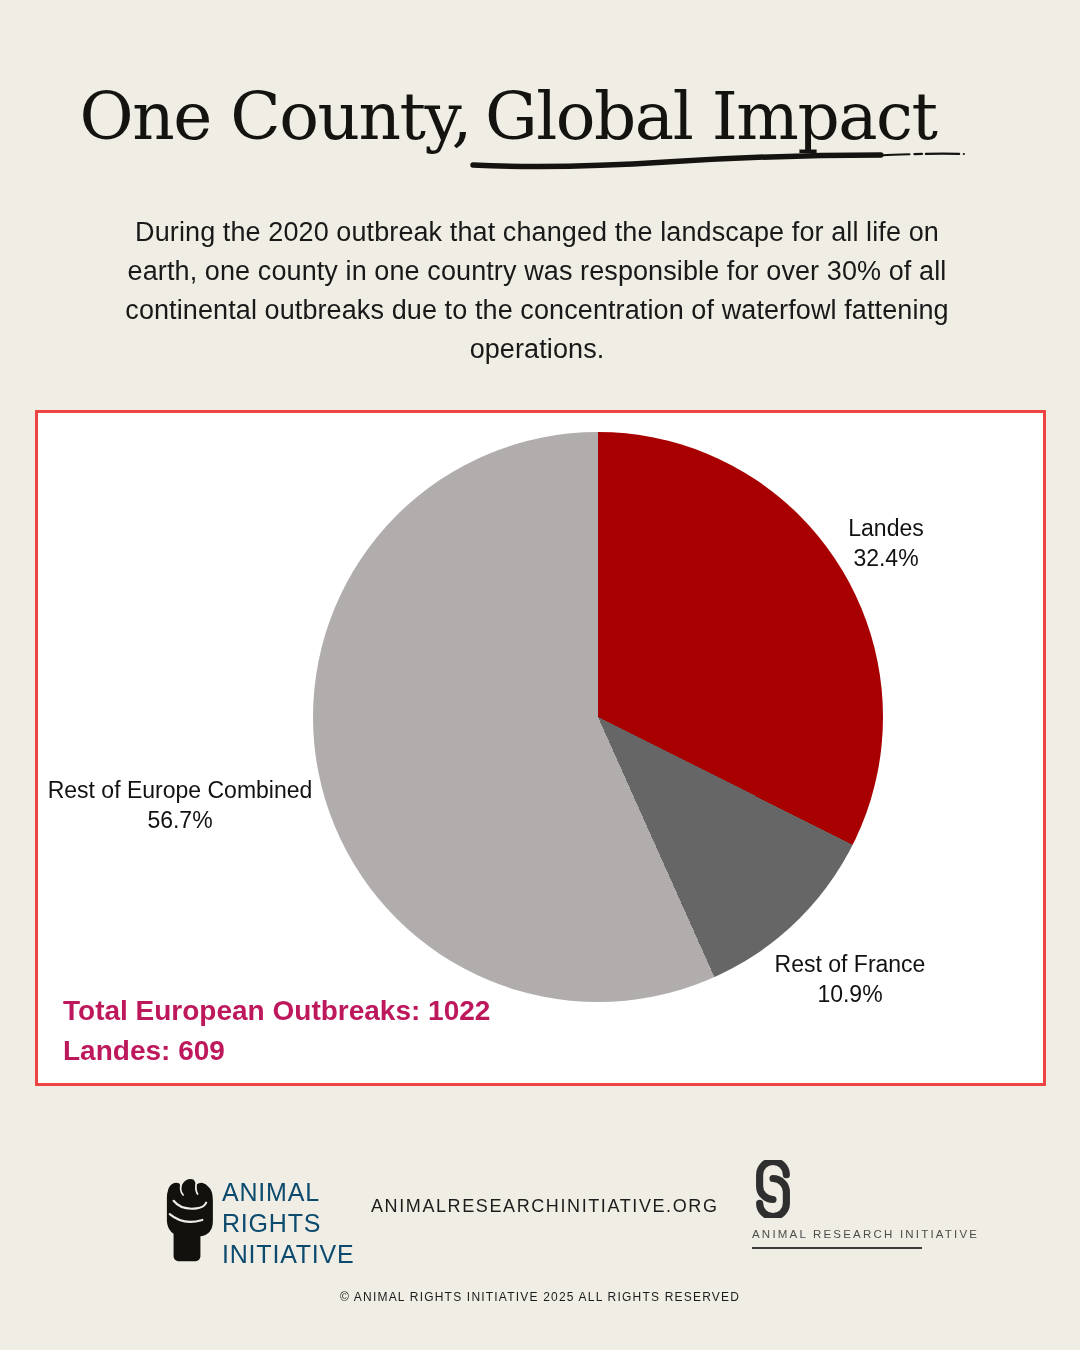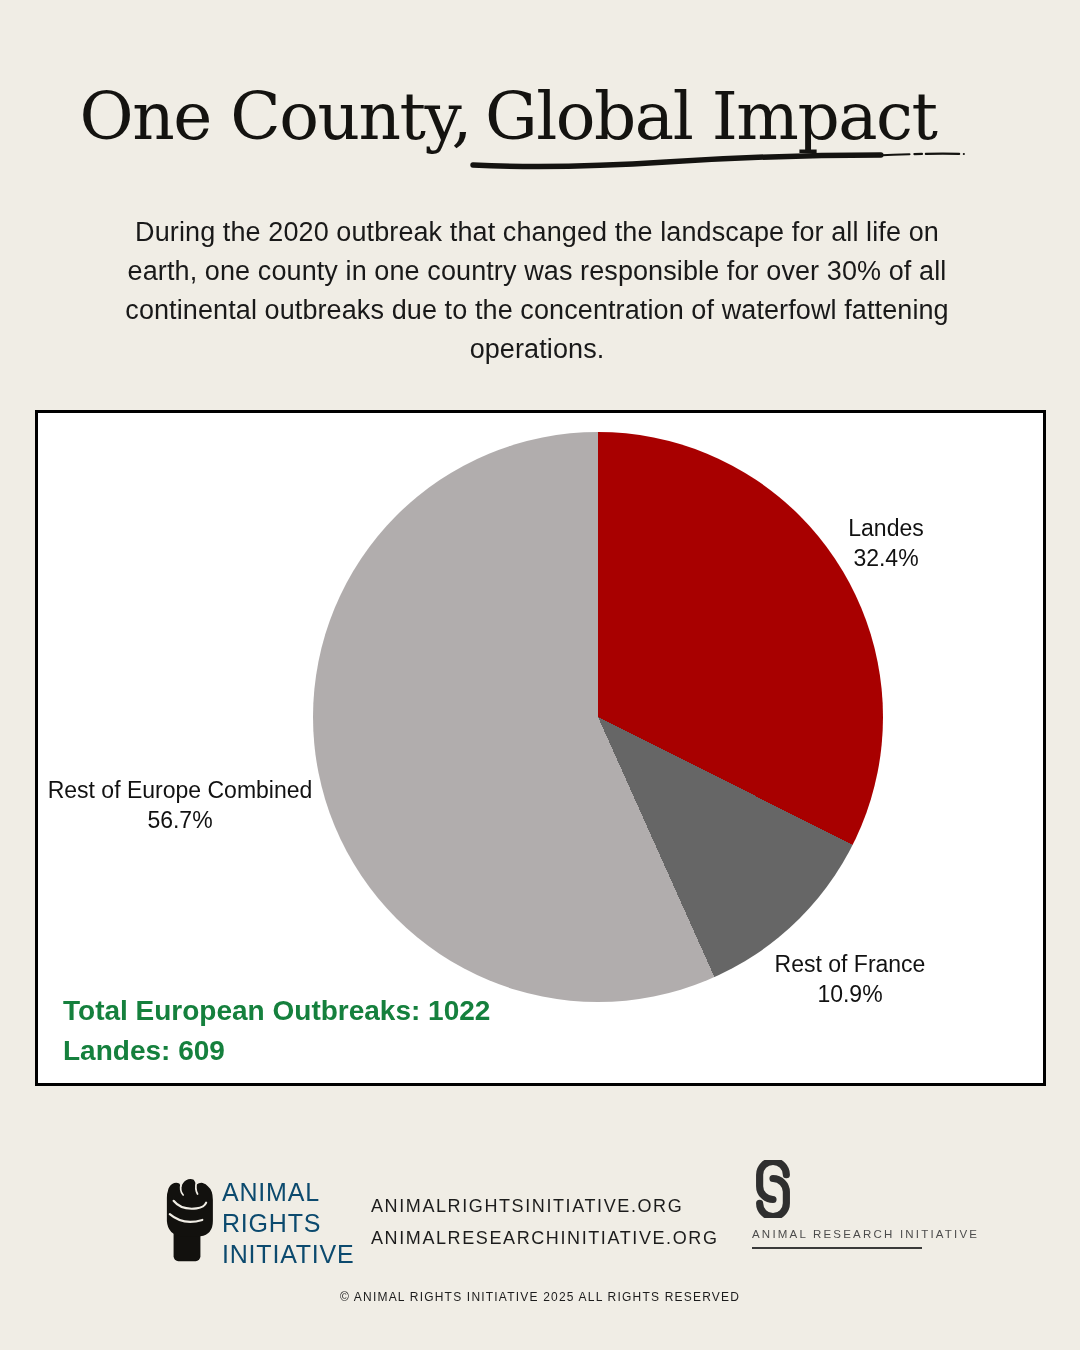--- a/index.html
+++ b/index.html
@@ -43,21 +43,21 @@
     letter-spacing: 0.1px;
     text-align: center;
   }
 
   
   .chart-panel {
     position: absolute;
     top: 410px; left: 35px;
     width: 1011px; height: 676px;
     background: #ffffff;
-    border: 3px solid #000000;
+    border: 3px solid #ef4444;
   }
   .pie {
     position: absolute;
     left: 275px; top: 19px;
     width: 570px; height: 570px;
     border-radius: 50%;
   }
   .pie-label {
     position: absolute;
     text-align: center;
@@ -70,21 +70,21 @@
   .pie-label.landes { left: 848px; top: 100px; }
   .pie-label.europe { left: 142px; top: 362px; }
   .pie-label.france { left: 812px; top: 536px; text-align: center; }
 
   .totals {
     position: absolute;
     left: 25px; top: 578px;
     font-size: 28px;
     line-height: 40px;
     font-weight: bold;
-    color: #15803d;
+    color: #be185d;
   }
 
   
   .footer { position: absolute; left: 0; top: 1150px; width: 1080px; height: 200px; }
 
   .fist-logo { position: absolute; left: 158px; top: 22px; width: 58px; height: 92px; }
 
   .rights-wordmark {
     position: absolute; left: 222px; top: 27px;
     font-size: 25px; line-height: 31px;
@@ -174,21 +174,20 @@
       <path d="M40,10 q-2,8 1,13" fill="none" stroke="#f0ede5" stroke-width="1.8" stroke-linecap="round"></path>
     </svg>
 
     <div class="rights-wordmark">
       <div>ANIMAL</div>
       <div>RIGHTS</div>
       <div>INITIATIVE</div>
     </div>
 
     <div class="urls">
-      <div>ANIMALRIGHTSINITIATIVE.ORG</div>
       <div>ANIMALRESEARCHINITIATIVE.ORG</div>
     </div>
 
     <div class="research-logo">
       <svg class="mark" viewBox="0 0 44 60">
         <path d="M36,15 a14,14 0 0 0 -28,0 v12 a14,14 0 0 0 14,14" fill="none" stroke="#2f2f2f" stroke-width="7.5" stroke-linecap="round"></path>
         <path d="M8,45 a14,14 0 0 0 28,0 v-12 a14,14 0 0 0 -14,-14" fill="none" stroke="#2f2f2f" stroke-width="7.5" stroke-linecap="round"></path>
       </svg>
       <div class="label">ANIMAL RESEARCH INITIATIVE</div>
       <div class="rule"></div>

